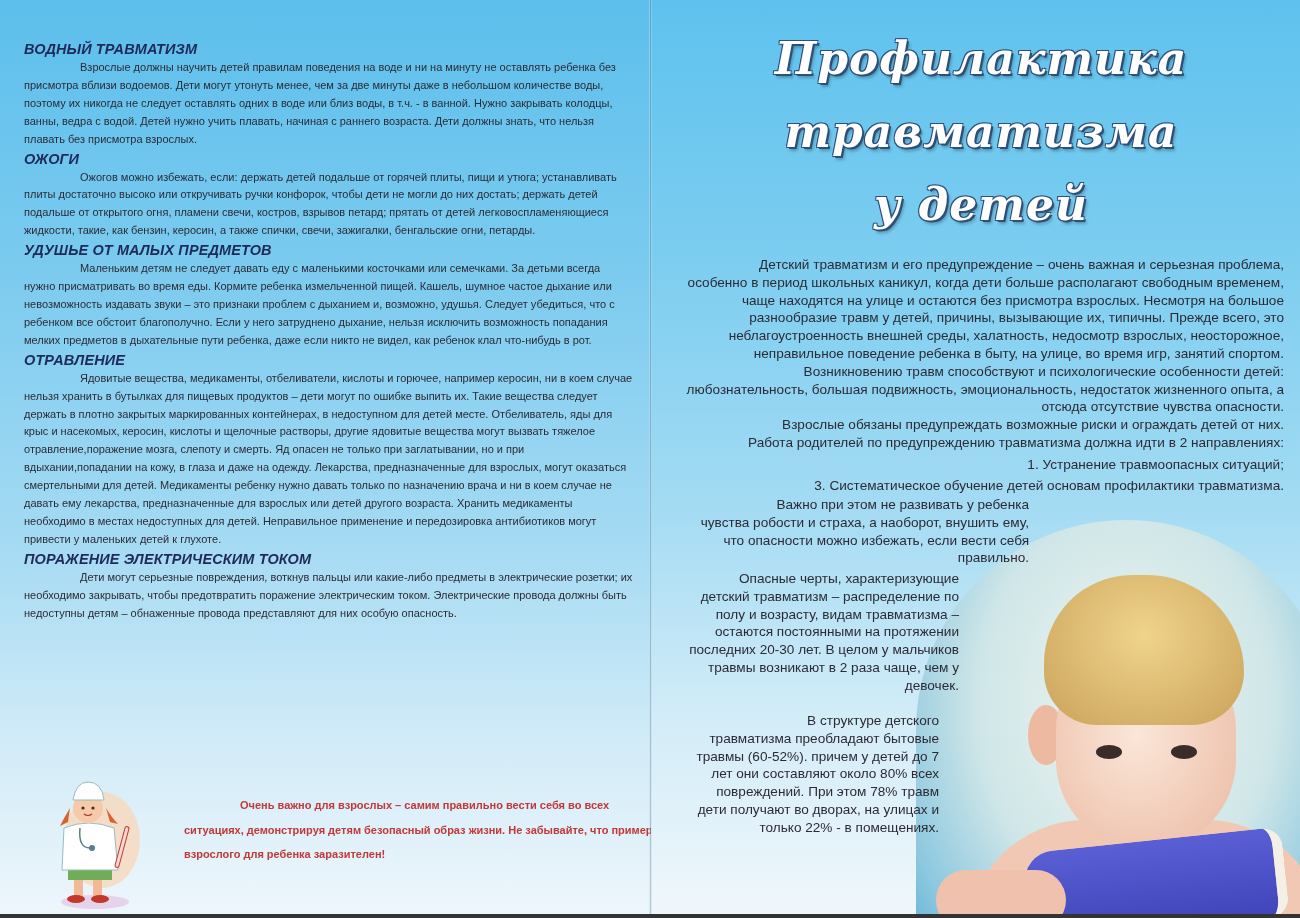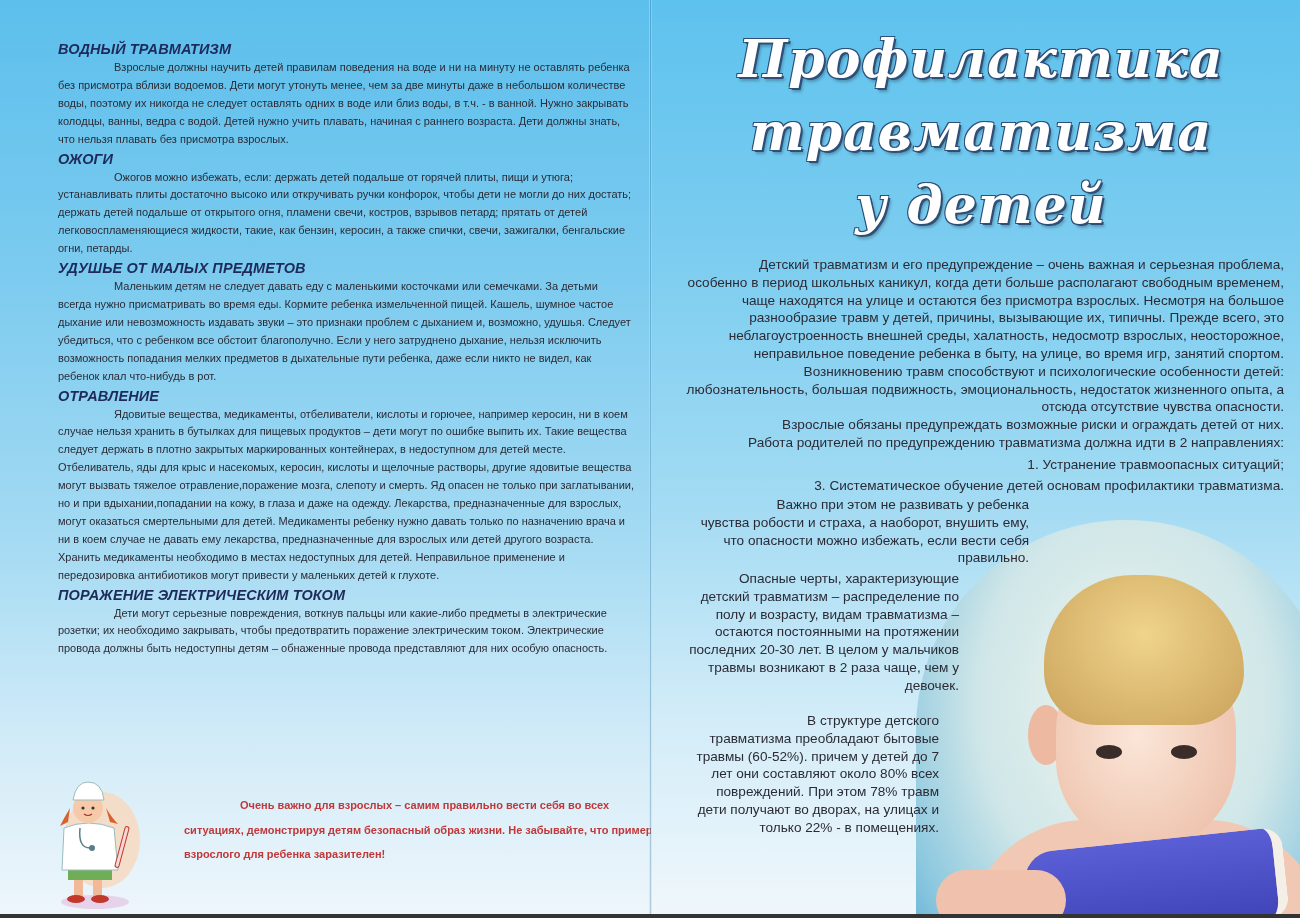--- a/index.html
+++ b/index.html
@@ -7,27 +7,27 @@
   .spread{position:relative;width:1300px;height:918px;}
   .page{position:absolute;top:0;height:918px;overflow:hidden;}
   .page-left{left:0;width:651px;background:linear-gradient(180deg,#5cbfec 0%,#7ccbef 30%,#a6dbf3 60%,#d4ecf8 82%,#eef6fb 100%);}
   .page-right{left:651px;width:649px;background:linear-gradient(180deg,#5ec2ee 0%,#7ccdf0 28%,#a3dbf3 55%,#d2ecf8 78%,#f0f7fb 100%);}
   .fold{position:absolute;left:649px;top:0;width:3px;height:918px;background:linear-gradient(90deg,rgba(255,255,255,.5),rgba(60,120,160,.35),rgba(255,255,255,.4));}
   .bottom-edge{position:absolute;left:0;bottom:0;width:1300px;height:4px;background:#333;}
 
   .lcol{position:absolute;left:24px;top:40px;width:610px;}
   .heading{font-weight:bold;font-style:italic;color:#1e2a5a;font-size:14.5px;line-height:19px;letter-spacing:.1px;margin:0;}
   .para{color:#2b2b36;font-size:11px;line-height:17.9px;margin:0;text-indent:56px;}
-  .sec{margin-bottom:1px;margin-left:34px;}
+  .sec{margin-bottom:1px;}
 
   .nurse{position:absolute;left:40px;top:778px;width:110px;height:135px;}
   .callout{position:absolute;left:175px;top:784px;width:470px;color:#c0383a;font-weight:bold;font-size:11px;line-height:24.5px;text-indent:56px;margin:9px;}
 
   .title{position:absolute;left:20px;top:22px;width:620px;text-align:center;margin:0;}
-  .title-line{display:block;font-family:"DejaVu Serif",serif;font-style:italic;font-weight:bold;color:#ffffff;font-size:52px;line-height:73px;letter-spacing:1px;text-shadow:2px 2px 0 #2e4f78,-1px -1px 0 #2e4f78,1px -1px 0 #2e4f78,-1px 1px 0 #2e4f78,3px 4px 3px rgba(0,0,0,.25);}
+  .title-line{display:block;font-family:"DejaVu Serif",serif;font-style:italic;font-weight:bold;color:#ffffff;font-size:44px;line-height:73px;letter-spacing:1px;text-shadow:2px 2px 0 #2e4f78,-1px -1px 0 #2e4f78,1px -1px 0 #2e4f78,-1px 1px 0 #2e4f78,3px 4px 3px rgba(0,0,0,.25);}
 
   .rtext{position:absolute;left:33px;color:#2b2b36;font-size:13.6px;line-height:17.8px;margin:0;text-align:right;}
   .intro{top:256px;width:600px;text-indent:52px;}
   .duty{top:416px;width:600px;}
   .duty .lead{text-indent:52px;display:block;}
   .list-item{display:block;margin-top:4px;}
   .important{top:496px;width:345px;text-indent:52px;}
   .traits{top:570px;width:275px;text-indent:52px;}
   .structure{top:712px;width:255px;text-indent:52px;}
 

